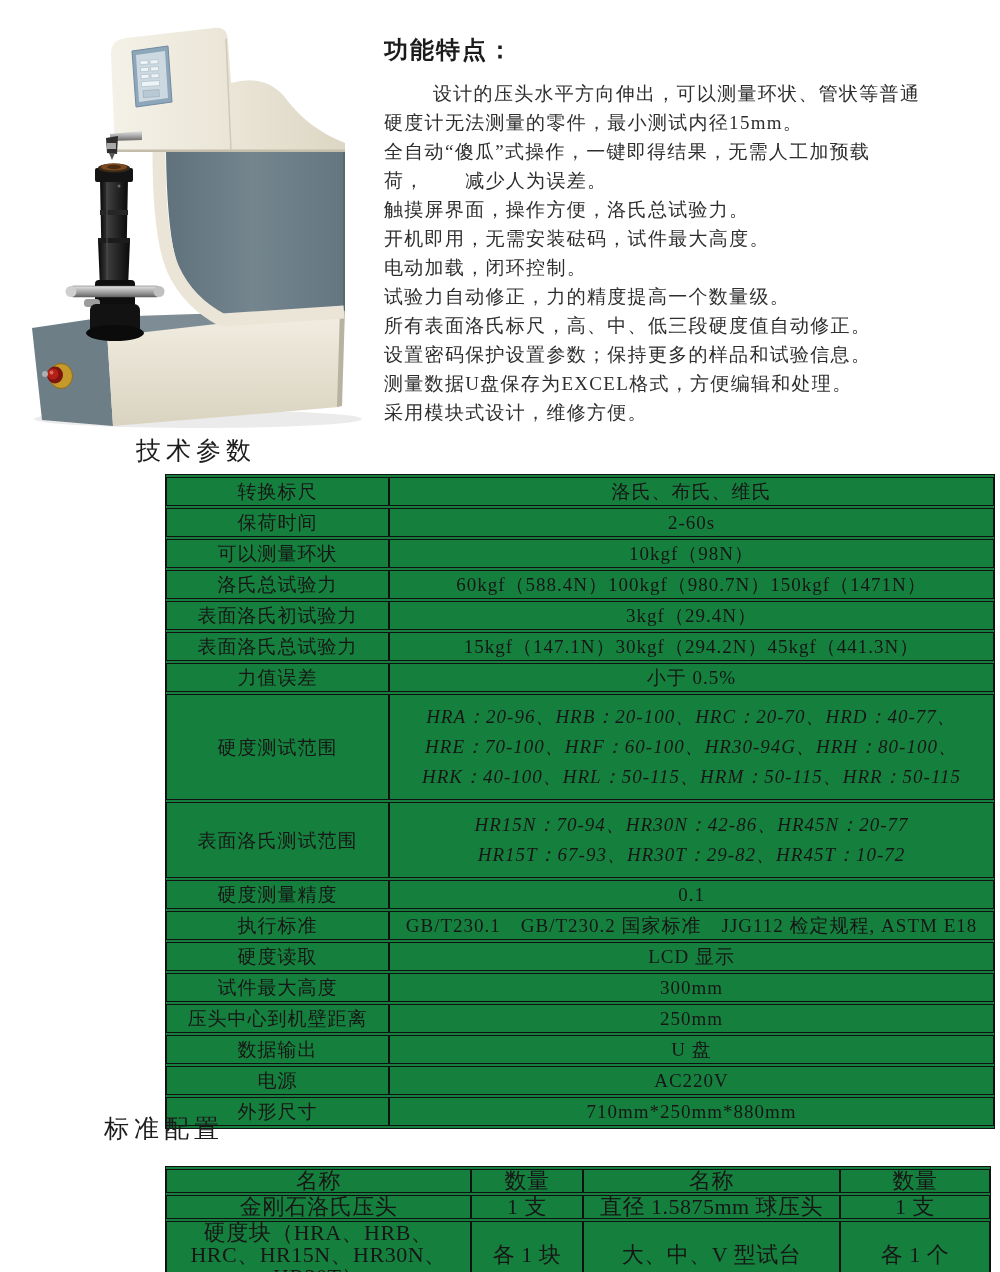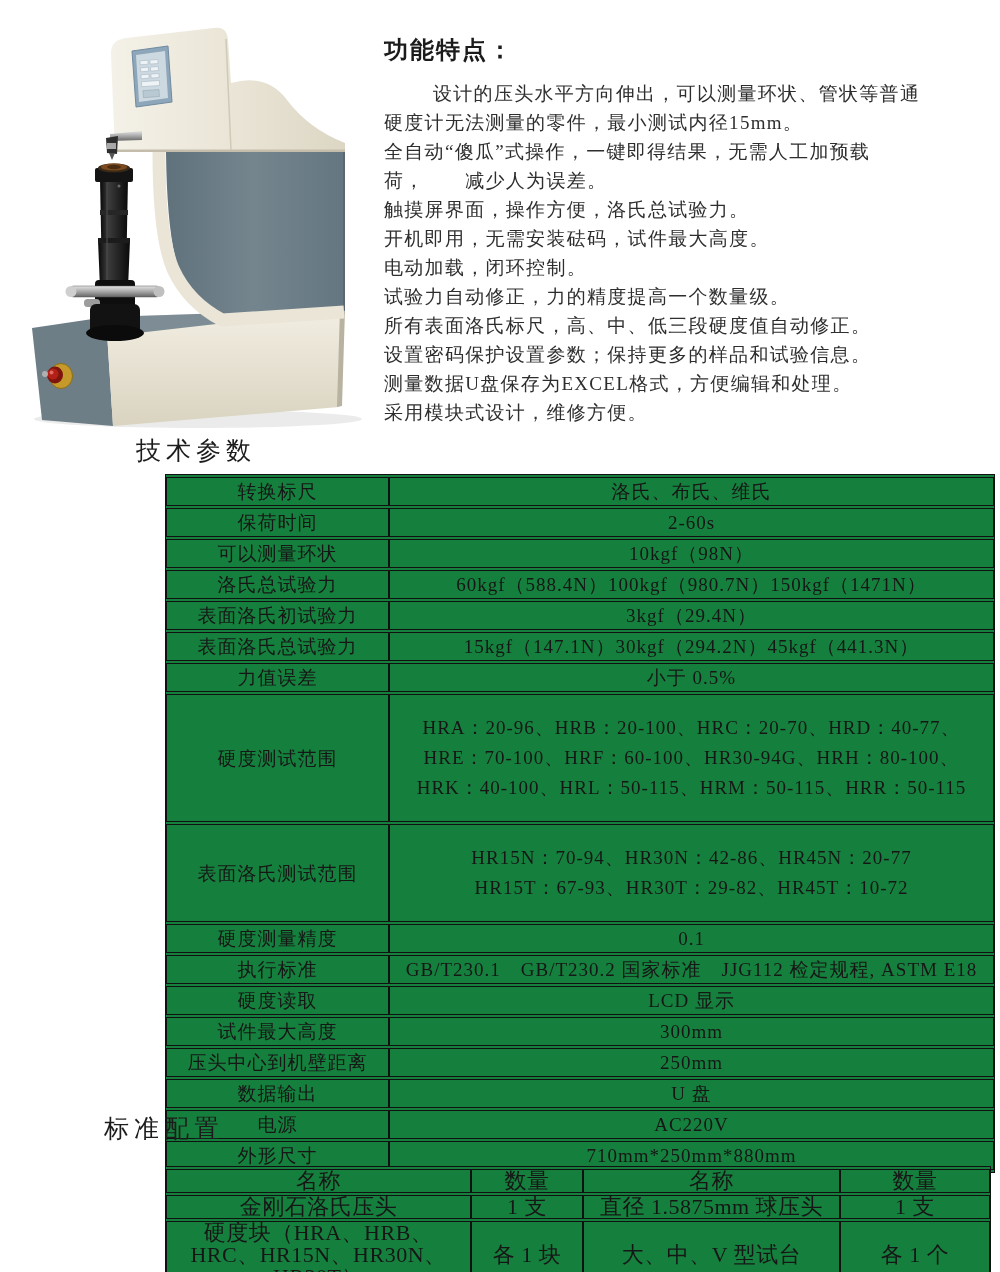--- a/index.html
+++ b/index.html
@@ -30,21 +30,21 @@
   table.spec{
     position:absolute;left:117px;border-collapse:separate;border-spacing:0 2px;
     table-layout:fixed;border:1.5px solid #111;background:#15803d;margin-left:48px;
   }
   table.spec td,table.spec th{
     border:1px solid #111;text-align:center;vertical-align:middle;
     font-weight:400;padding:0 4px;overflow:hidden;
   }
   table.tech{top:474px;width:828px;}
   table.tech td{height:27px;font-size:19px;line-height:27px;letter-spacing:1px;color:#161616;}
-  table.tech td.multi{height:auto;line-height:30px;padding:18px 4px;}
+  table.tech td.multi{height:auto;line-height:30px;padding:7px 4px;font-style:italic;}
   table.config{top:1166px;width:824px;}
   table.config td,table.config th{font-size:22px;line-height:22px;letter-spacing:0.5px;color:#161616;}
   table.config th{height:22px;}
   table.config td{height:22px;}
   table.config td.tall{height:46px;}
 </style>
 </head>
 <body>
 
 <div class="photo-wrap">

